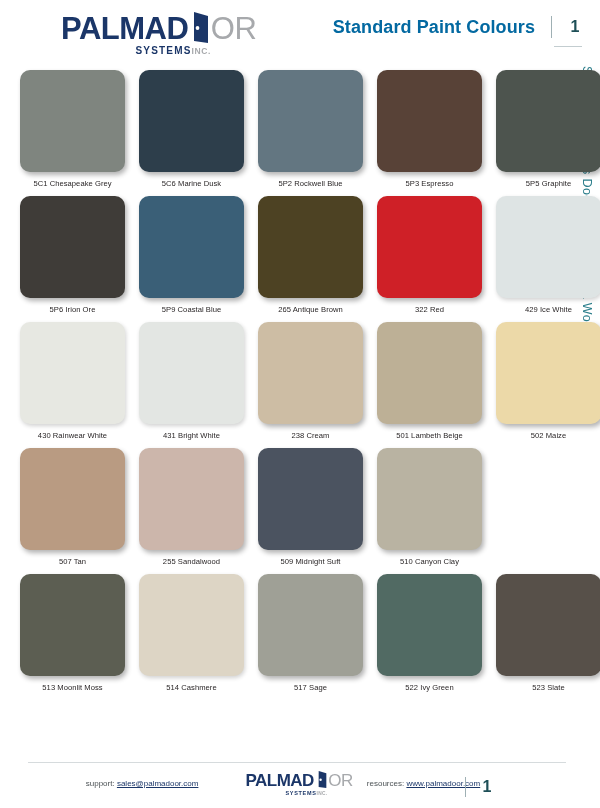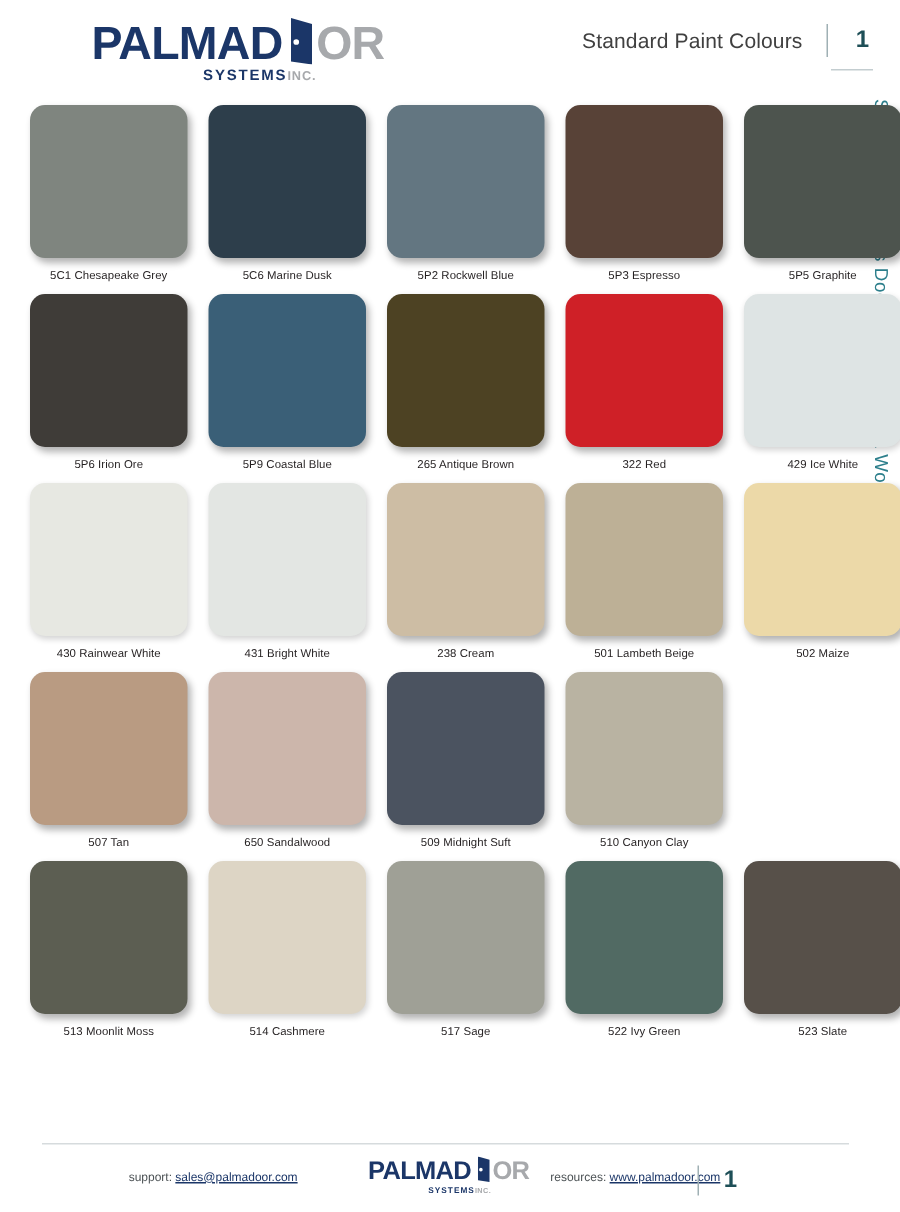--- a/index.html
+++ b/index.html
@@ -54,21 +54,21 @@
     color: #1b3668;
   }
   .logo-d {
     font-family: "Liberation Sans", sans-serif;
     font-weight: bold;
     letter-spacing: -0.5px;
     color: #1b3668;
   }
   .logo-or {
     font-family: "Liberation Sans", sans-serif;
-    font-weight: bold;
+    font-weight: normal;
     letter-spacing: -0.5px;
     color: #a7a9ac;
   }
   .logo-doorshape {
     position: relative;
     display: inline-block;
   }
   .logo-sub {
     display: flex;
     justify-content: flex-end;
@@ -97,23 +97,23 @@
 
   .header-right {
     position: absolute;
     right: 18px;
     top: 16px;
     display: flex;
     align-items: center;
     gap: 0;
   }
   .header-title {
-    font-size: 14px;
-    color: #404040;
-    font-weight: normal;
+    font-size: 18px;
+    color: #0369a1;
+    font-weight: bold;
     letter-spacing: 0.1px;
     white-space: nowrap;
   }
   .header-divider {
     width: 1px;
     height: 22px;
     background: #9fb0b4;
     margin: 0 16px;
   }
   .header-page {
@@ -385,21 +385,21 @@
       </div>
     </div>
 
     <div class="row">
       <div class="cell">
         <div class="swatch" style="background: rgb(185, 155, 130);"></div>
         <div class="swatch-label">507 Tan</div>
       </div>
       <div class="cell">
         <div class="swatch" style="background: rgb(204, 182, 171);"></div>
-        <div class="swatch-label">650 Sandalwood</div>
+        <div class="swatch-label">255 Sandalwood</div>
       </div>
       <div class="cell">
         <div class="swatch" style="background: rgb(75, 83, 96);"></div>
         <div class="swatch-label">509 Midnight Suft</div>
       </div>
       <div class="cell">
         <div class="swatch" style="background: rgb(185, 179, 162);"></div>
         <div class="swatch-label">510 Canyon Clay</div>
       </div>
     </div>

